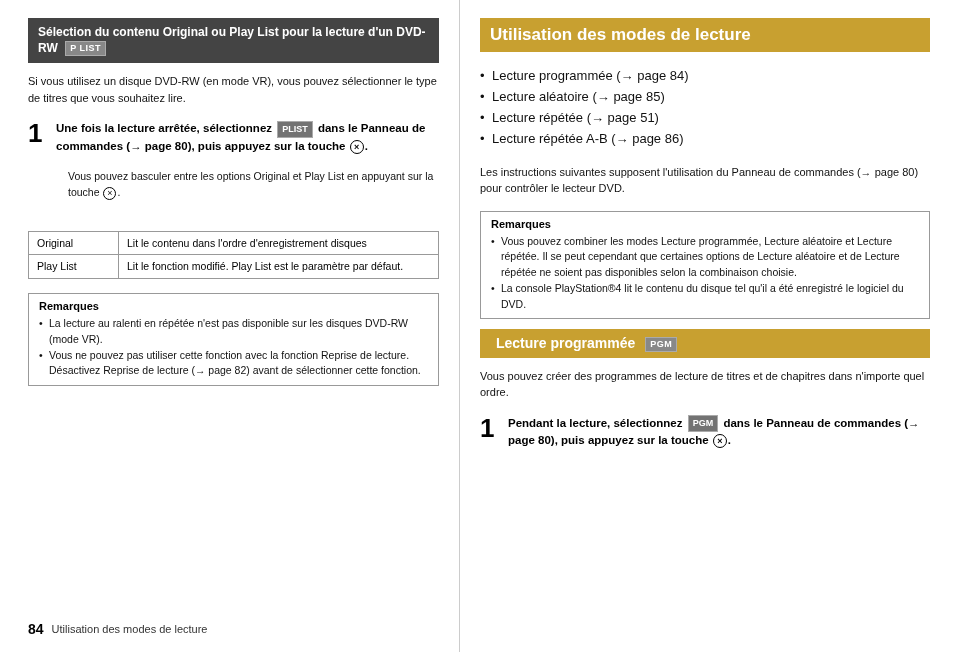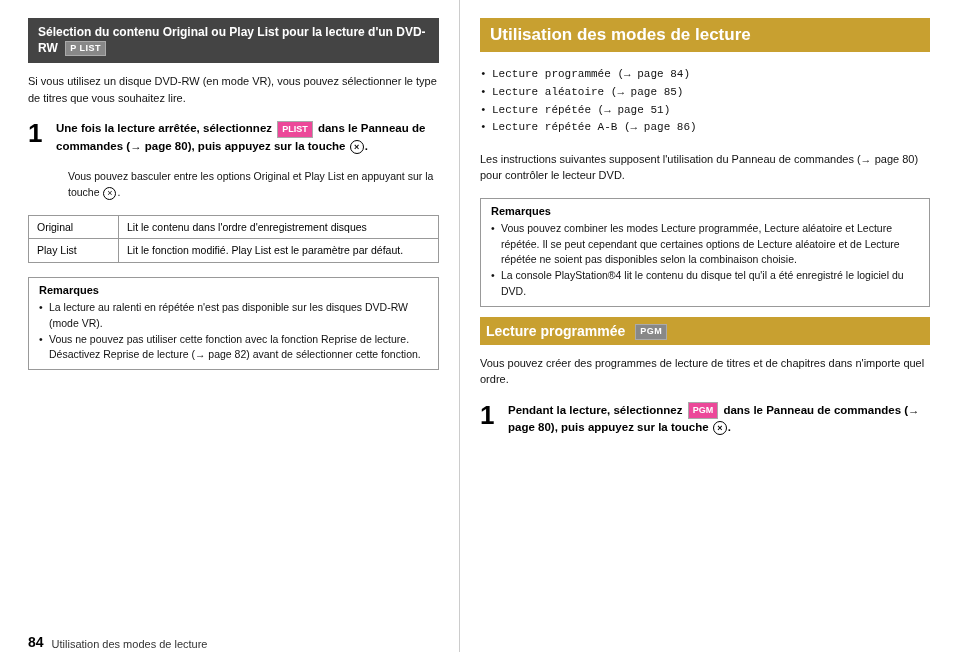--- a/index.html
+++ b/index.html
@@ -9,21 +9,21 @@
       background: #fff;
       font-family: Arial, Helvetica, sans-serif;
       font-size: 11px;
       color: #000;
       display: flex;
       overflow: hidden;
     }
 
     .left-column {
       width: 460px;
-      padding: 18px 20px 2px 28px;
+      padding: 18px 20px 15px 28px;
       border-right: 1px solid #ccc;
       display: flex;
       flex-direction: column;
       gap: 10px;
     }
 
     .right-column {
       width: 494px;
       padding: 18px 24px 18px 20px;
       display: flex;
@@ -59,21 +59,21 @@
       color: #fff;
       padding: 7px 10px;
       font-size: 17px;
       font-weight: bold;
       line-height: 1.2;
     }
 
     .section-header-gold {
       background: #c8a030;
       color: #fff;
-      padding: 5px 6px;
+      padding: 5px 16px;
       font-size: 14px;
       font-weight: bold;
       line-height: 1.3;
     }
 
     .section-header-gold .badge {
       display: inline-block;
       background: #888;
       color: #fff;
       font-size: 9px;
@@ -107,21 +107,21 @@
 
     .step-text {
       font-size: 11.5px;
       font-weight: bold;
       line-height: 1.5;
       flex: 1;
     }
 
     .step-text .badge {
       display: inline-block;
-      background: #ec4899;
+      background: #737373;
       color: #fff;
       font-size: 9px;
       font-weight: bold;
       padding: 1px 4px;
       margin: 0 2px;
       border: 1px solid #aaa;
       vertical-align: middle;
     }
 
     .step-text .circle-x {
@@ -155,21 +155,21 @@
       font-size: 9px;
       vertical-align: middle;
       margin: 0 1px;
     }
 
     
     .content-table {
       width: 100%;
       border-collapse: collapse;
       font-size: 10.5px;
-      margin-top: 4px;
+      margin-top: 20px;
     }
 
     .content-table td {
       border: 1px solid #999;
       padding: 4px 8px;
       vertical-align: top;
       line-height: 1.4;
     }
 
     .content-table td:first-child {
@@ -212,39 +212,38 @@
     }
 
     
     .bullet-list {
       list-style: none;
       padding: 0;
       margin: 4px 0;
     }
 
     .bullet-list li {
-      font-size: 11px;
+      font-size: 13px;
       line-height: 1.6;
       padding-left: 12px;
       position: relative;
       color: #111;
-      font-family: Liberation Mono, monospace;
     }
 
     .bullet-list li::before {
       content: '•';
       position: absolute;
       left: 0;
     }
 
     
     .page-footer {
       margin-top: auto;
       display: flex;
-      align-items: flex-end;
+      align-items: center;
       gap: 8px;
     }
 
     .page-number {
       font-size: 14px;
       font-weight: bold;
     }
 
     .page-label {
       font-size: 11px;

